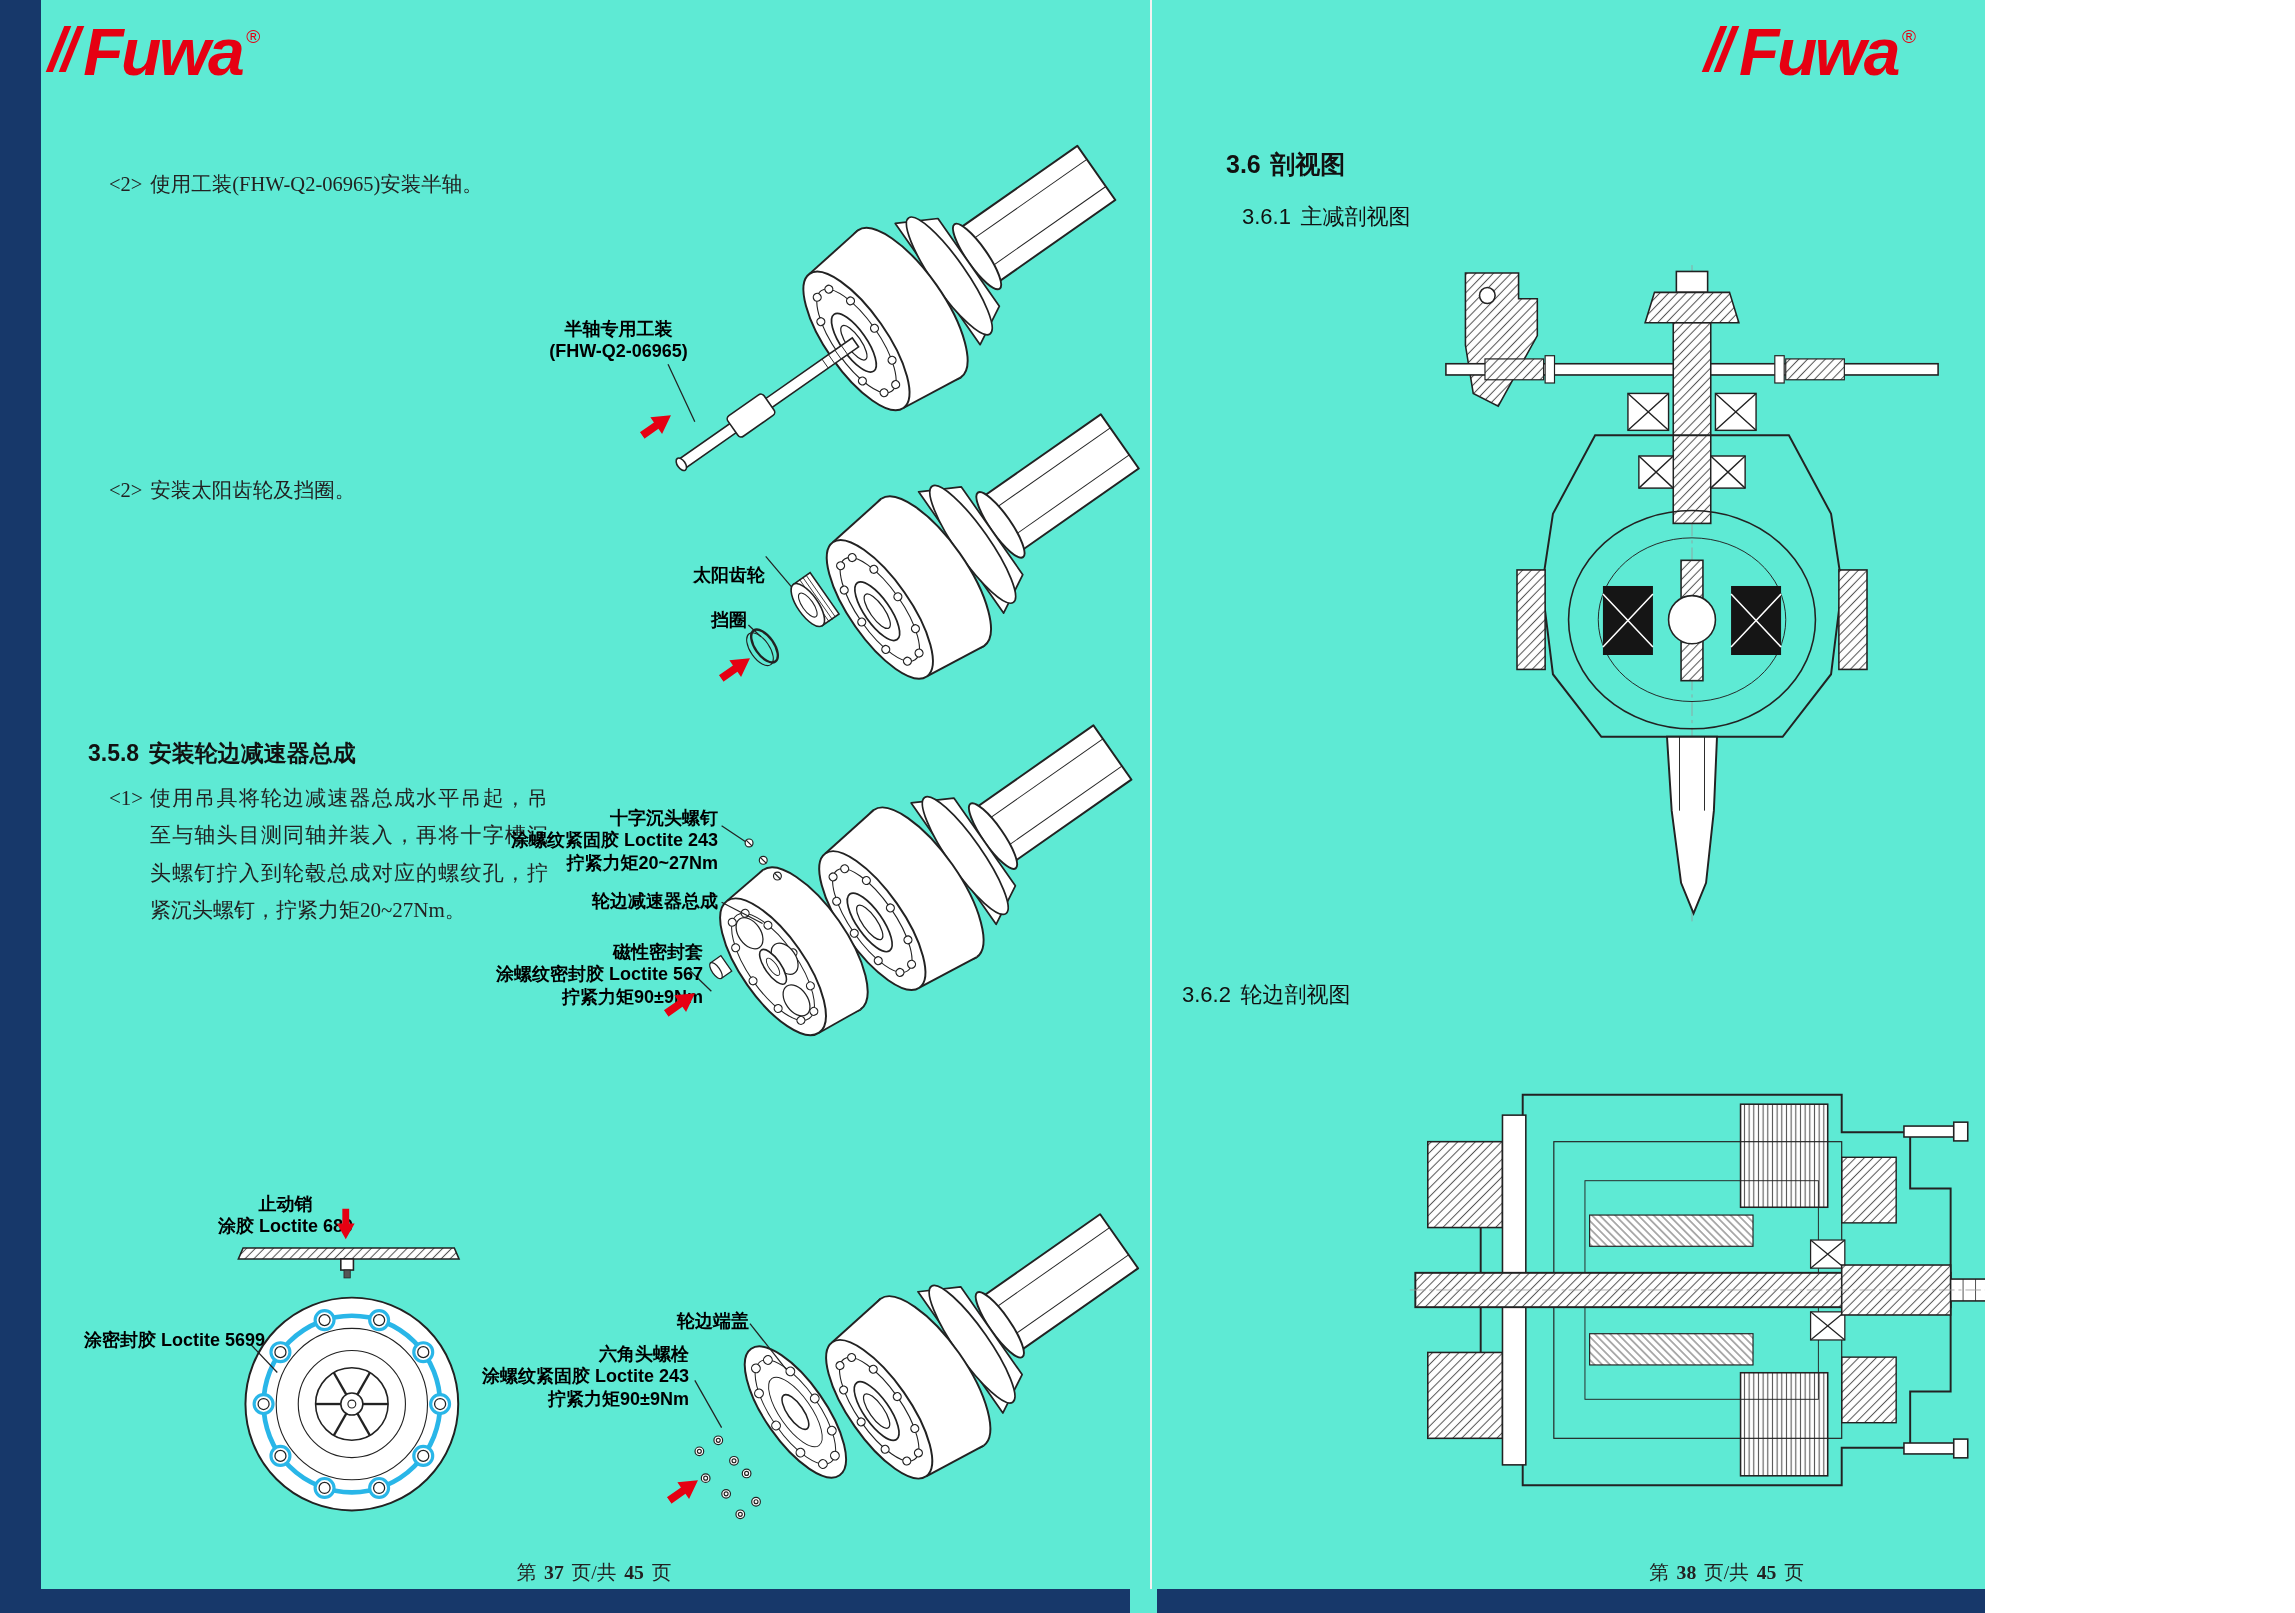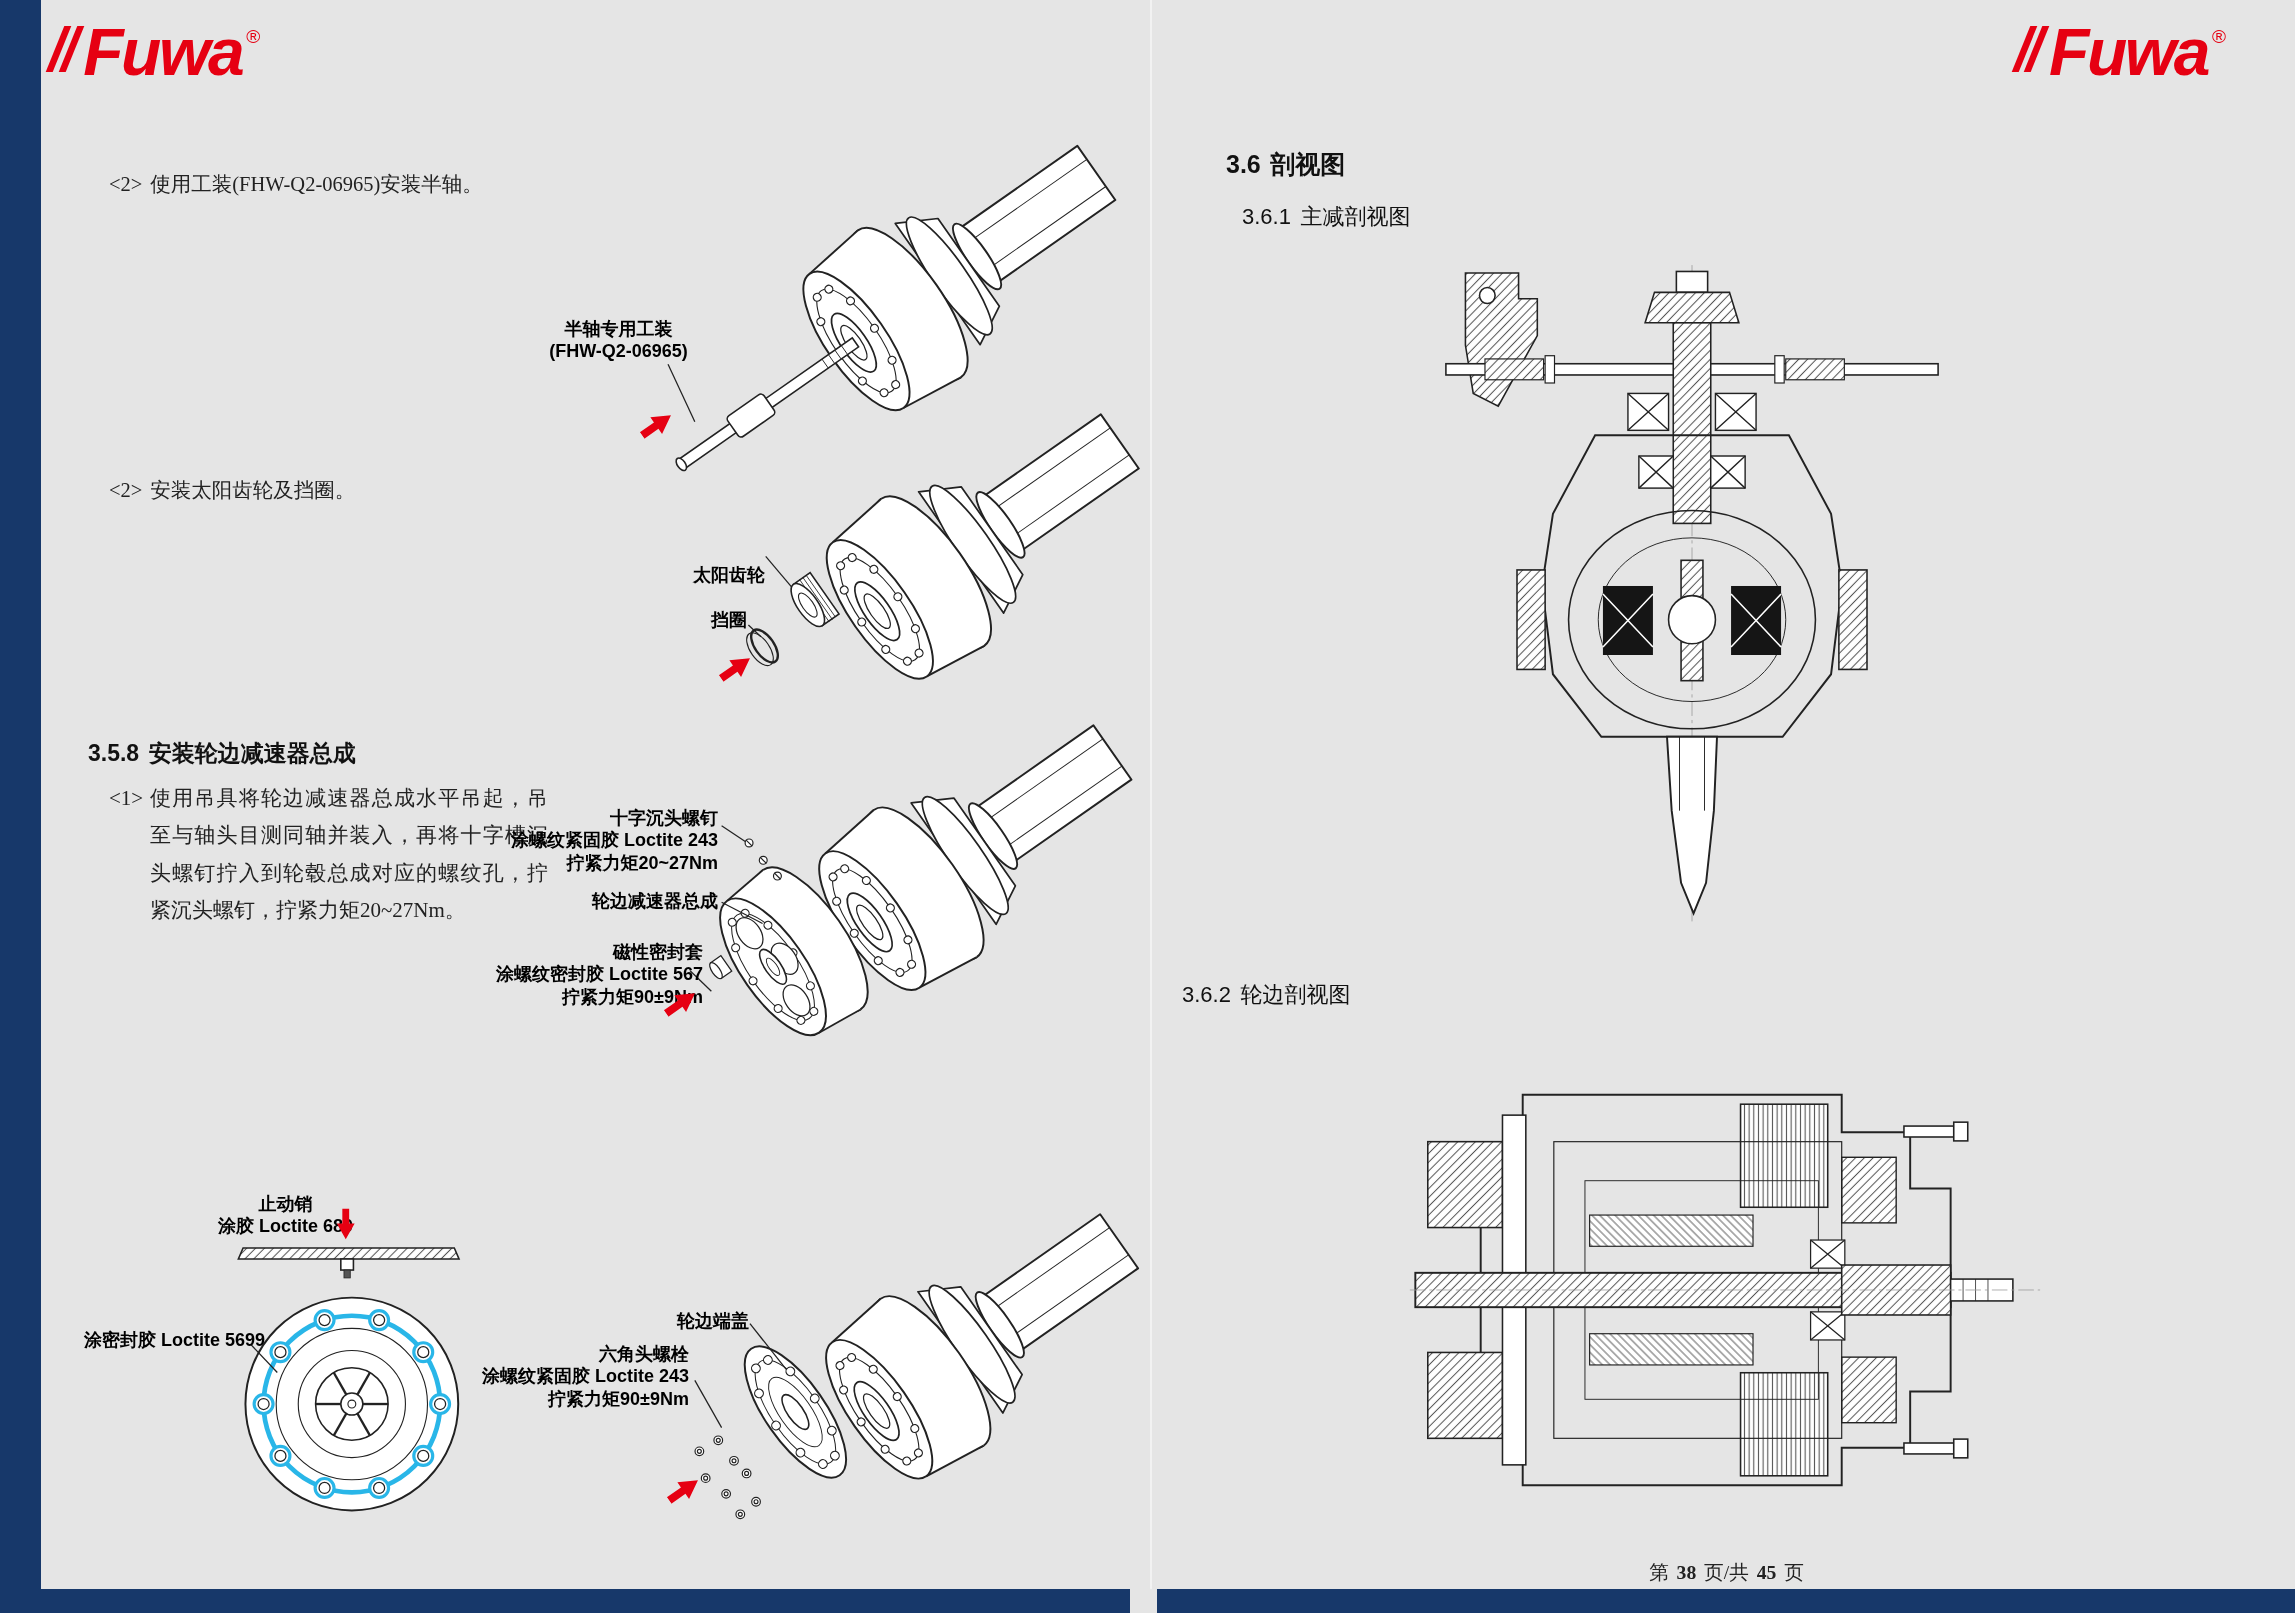--- a/index.html
+++ b/index.html
@@ -1,18 +1,18 @@
 <!DOCTYPE html>
 <html style="font-size:12.6px"><head>
 <meta charset="utf-8">
 <style>
   * { margin:0; padding:0; box-sizing:border-box; }
   html,body { background:#ffffff; }
   #canvas {
-    position:relative; width:2295px; height:1613px; background:#e5e5e5;
+    position:relative; width:1985px; height:1613px; background:#5eead4;
     overflow:hidden; font-family:"Liberation Serif", serif; color:#1a1a1a;
   }
   .vbar { position:absolute; left:0; top:0; width:41px; height:1613px; background:#17386a; }
   .hbar { position:absolute; top:1589px; height:24.4px; background:#17386a; }
   .hbar.left { left:0; width:1130px; }
   .hbar.right { left:1157px; width:1139px; }
   .page-gap { position:absolute; left:1150px; top:0; width:1.6px; height:1589px; background:#f2f2f2; }
 
   
   .logo { position:absolute; display:flex; align-items:flex-end; }
@@ -386,20 +386,23 @@
     <svg width="31.5" height="20.5" viewBox="0 0 46 30">
         <path d="M0 10 L22 10 L22 2 L45 15 L22 28 L22 20 L0 20 Z" fill="#e60012"></path>
       </svg>
   </div>
   <div class="red-arrow" style="left:667px; top:1478px; transform:rotate(-35deg);">
     <svg width="36" height="23.6" viewBox="0 0 46 30">
         <path d="M0 10 L22 10 L22 2 L45 15 L22 28 L22 20 L0 20 Z" fill="#e60012"></path>
       </svg>
   </div>
 
+  <div class="footer" style="left:41px; width:1106px;">
+    <span>第</span><b>37</b><span>页/共</span><b>45</b><span>页</span>
+  </div>
 
   <div class="r-head" style="left:1226px; top:148px;text-align:center;">
     <span class="n">3.6</span><span>剖视图</span>
   </div>
   <div class="r-sub" style="left:1242px; top:202px;">
     <span class="n">3.6.1</span><span>主减剖视图</span>
   </div>
 
   <svg class="draw" style="left:1442px; top:249px;" width="500" height="682" viewBox="0 0 640 850" preserveAspectRatio="none">
     <line x1="320" y1="20" x2="320" y2="840" stroke="#999" stroke-width="1" stroke-dasharray="18 5 4 5"></line>

